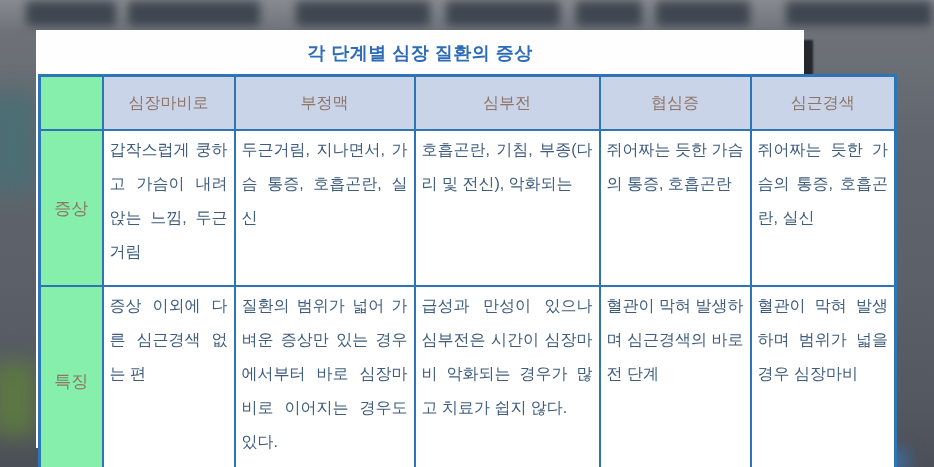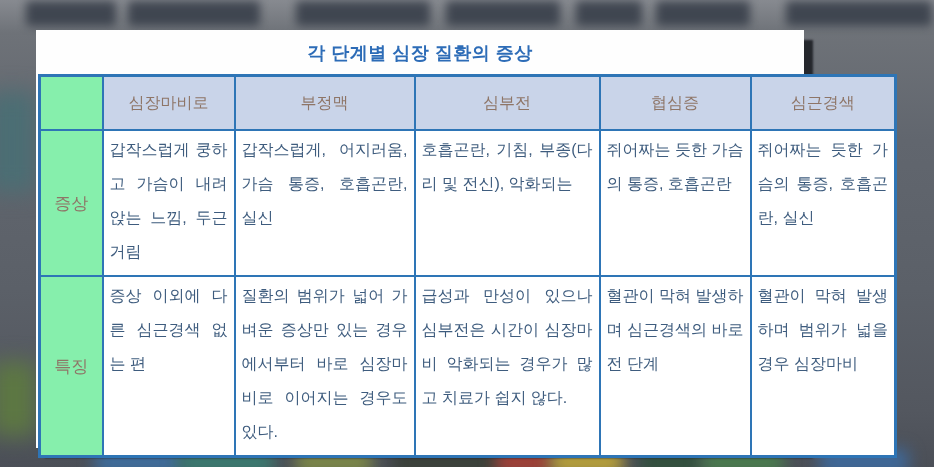--- a/index.html
+++ b/index.html
@@ -55,21 +55,21 @@
   .tbl th.corner,.tbl th.rowhead{background:#86efac;}
   .tbl th.rowhead{
     color:#8e7567;font-size:17px;font-weight:normal;
     text-align:center;vertical-align:middle;width:63px;
   }
   .tbl td{
     background:#fff;color:#3e5c7e;
     font-size:16px;line-height:34px;
     text-align:justify;text-justify:inter-character;
     word-break:break-all;
-    vertical-align:top;padding:2px 6px 6px 6px;
+    vertical-align:top;padding:2px 6px 16px 6px;
   }
 </style>
 </head>
 <body>
 
 <div class="stage">
 
   <div class="blob tb tb1"></div>
   <div class="blob tb tb2"></div>
   <div class="blob tb tb3"></div>
@@ -108,21 +108,21 @@
           <th>부정맥</th>
           <th>심부전</th>
           <th>협심증</th>
           <th>심근경색</th>
         </tr>
       </thead>
       <tbody>
         <tr>
           <th class="rowhead">증상</th>
           <td>갑작스럽게 쿵하고 가슴이 내려앉는 느낌, 두근거림</td>
-          <td>갑작스럽게, 어지러움, 가슴 통증, 호흡곤란, 실신</td>
+          <td>두근거림, 지나면서, 가슴 통증, 호흡곤란, 실신</td>
           <td>호흡곤란, 기침, 부종(다리 및 전신), 악화되는</td>
           <td>쥐어짜는 듯한 가슴의 통증, 호흡곤란</td>
           <td>쥐어짜는 듯한 가슴의 통증, 호흡곤란, 실신</td>
         </tr>
         <tr>
           <th class="rowhead">특징</th>
           <td>증상 이외에 다른 심근경색 없는 편</td>
           <td>질환의 범위가 넓어 가벼운 증상만 있는 경우에서부터 바로 심장마비로 이어지는 경우도 있다.</td>
           <td>급성과 만성이 있으나 심부전은 시간이 심장마비 악화되는 경우가 많고 치료가 쉽지 않다.</td>
           <td>혈관이 막혀 발생하며 심근경색의 바로 전 단계</td>

